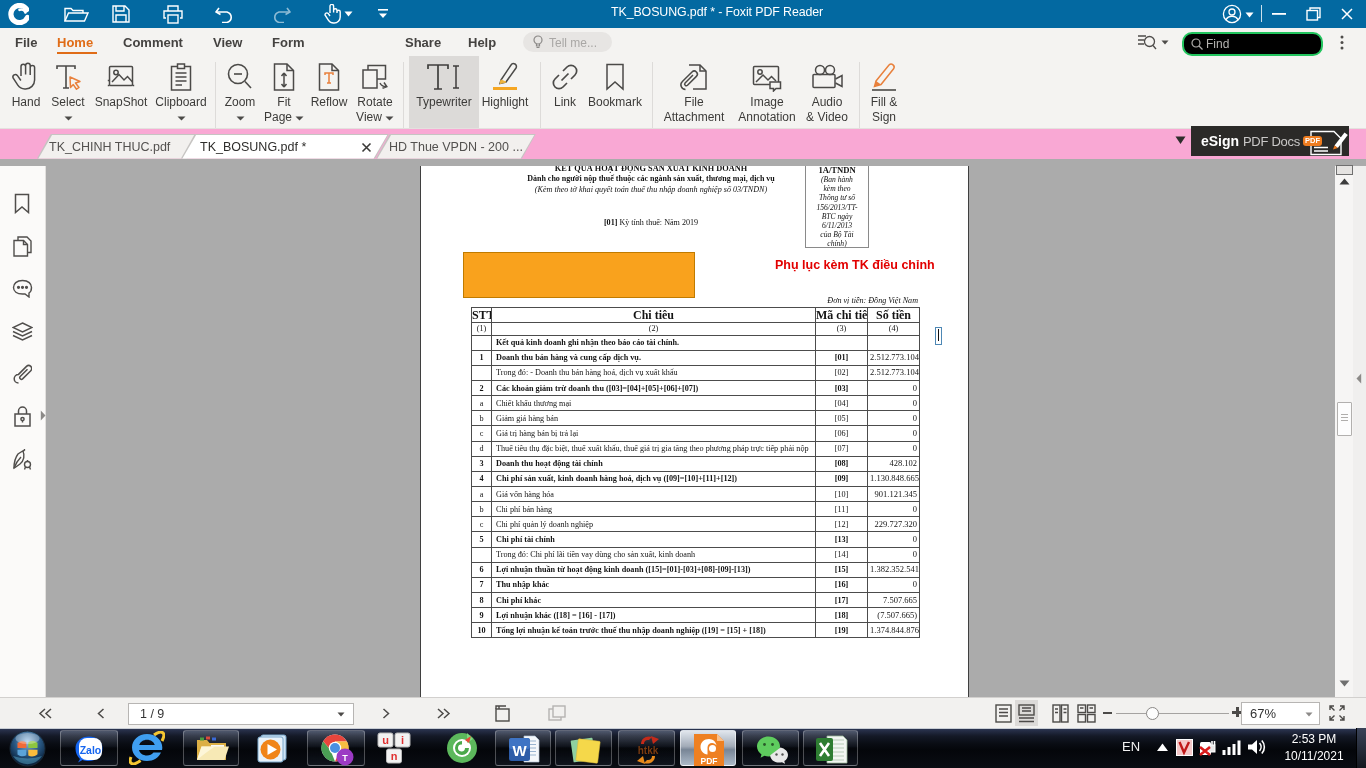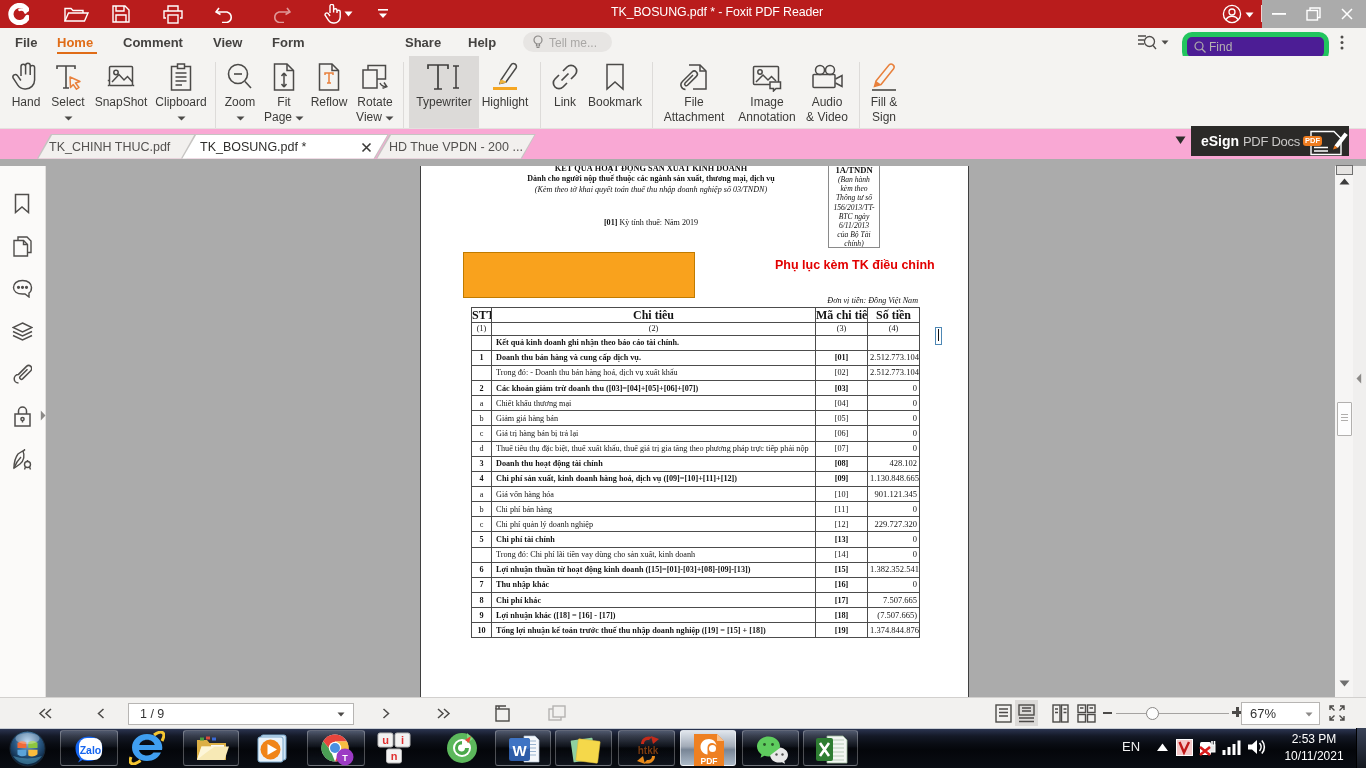--- a/index.html
+++ b/index.html
@@ -1,28 +1,28 @@
 <!DOCTYPE html>
 <html><head>
 <meta charset="utf-8">
 <style>
 html,body{margin:0;padding:0;width:1366px;height:768px;overflow:hidden;background:#ababab;font-family:"Liberation Sans",sans-serif;}
 .abs{position:absolute;}
 
-#titlebar{left:0;top:0;width:1262px;height:28px;background:#b91c1c;}
+#titlebar{left:0;top:0;width:1366px;height:28px;background:#0369a1;}
 #titlebar svg{position:absolute;top:0;}
 #wintitle{position:absolute;left:611px;top:5px;color:#fff;font-size:12.4px;letter-spacing:-0.1px;}
 
 #menubar{left:0;top:28px;width:1366px;height:28px;background:#f4f3f1;}
 .mitem{position:absolute;top:7px;font-size:13px;font-weight:600;color:#444240;}
 .home{color:#e06c17;}
 #homeline{position:absolute;left:57px;top:24px;width:40px;height:2px;background:#e06c17;}
 #tellme{position:absolute;left:523px;top:4px;width:89px;height:20px;background:#e7e5e3;border-radius:10px;}
 #tellme span{position:absolute;left:26px;top:4px;font-size:12px;color:#a9a7a5;}
-#findbox{position:absolute;left:1182px;top:4px;width:137px;height:20px;border:5px solid #22c55e;border-radius:10px;background:#4c1d95;}
+#findbox{position:absolute;left:1182px;top:4px;width:137px;height:20px;border:2px solid #22c55e;border-radius:10px;background:#000000;}
 #findbox span{position:absolute;left:22px;top:3px;font-size:12px;color:#b5b3b1;}
 
 #ribbon{left:0;top:56px;width:1366px;height:80px;background:#f4f3f1;}
 .rsep{position:absolute;top:6px;width:1px;height:66px;background:#dddbd9;}
 .rbtn{position:absolute;top:0;width:90px;text-align:center;}
 .rbtn .ric{display:block;margin:6px auto 0;}
 .rbtn .rlb{display:block;font-size:12px;color:#3c3b39;line-height:15px;margin-top:3px;}
 .selbg{position:absolute;left:409px;top:0px;width:70px;height:80px;background:#dcdad8;}
 
 #tabbar{left:0;top:128px;width:1366px;height:30px;background:#f9a8d4;border-top:1px solid #e3e1de;}
@@ -379,21 +379,21 @@
     </svg>
   <svg style="position:absolute;left:40px;top:244px;" width="6" height="11" viewBox="0 0 6 11">
       <polygon points="0.8,0.5 5.5,5.5 0.8,10.5" fill="#8c8a88"></polygon>
     </svg>
 </div>
 <div class="abs" id="docarea">
   <div id="page">
     <div class="pc" style="top:-2px;font-weight:bold;font-size:8.3px;">KẾT QUẢ HOẠT ĐỘNG SẢN XUẤT KINH DOANH</div>
     <div class="pc" style="top:8px;font-weight:bold;font-size:8px;">Dành cho người nộp thuế thuộc các ngành sản xuất, thương mại, dịch vụ</div>
     <div class="pc" style="top:19px;font-style:italic;font-size:8.1px;">(Kèm theo tờ khai quyết toán thuế thu nhập doanh nghiệp số 03/TNDN)</div>
-    <div style="position:absolute;left:407px;top:-2px;width:52px;height:84px;box-sizing:border-box;border:1px solid #8a8a8a;overflow:hidden;text-align:center;">
+    <div style="position:absolute;left:384px;top:-2px;width:64px;height:84px;box-sizing:border-box;border:1px solid #8a8a8a;overflow:hidden;text-align:center;">
       <div style="font-weight:bold;font-size:8.6px;margin-top:0px;">1A/TNDN</div>
       <div style="font-style:italic;font-size:7.6px;line-height:9.2px;">(Ban hành<br>kèm theo<br>Thông tư số<br>156/2013/TT-<br>BTC ngày<br>6/11/2013<br>của Bộ Tài<br>chính)</div>
     </div>
     <div class="pc" style="top:52px;font-size:8.1px;"><b>[01]</b> Kỳ tính thuế: Năm 2019</div>
     <div style="position:absolute;left:42px;top:86px;width:230px;height:44px;background:#f9a21d;border:1px solid #c07b00;"></div>
     <div style="position:absolute;left:354px;top:92px;white-space:nowrap;font-family:'Liberation Sans',sans-serif;font-weight:bold;font-size:12.5px;color:#e20000;">Phụ lục kèm TK điều chỉnh</div>
     <div style="position:absolute;right:50px;top:130px;font-style:italic;font-size:8.1px;">Đơn vị tiền: Đồng Việt Nam</div>
     <table id="ttable">
       <colgroup>
           <col style="width:20px">

